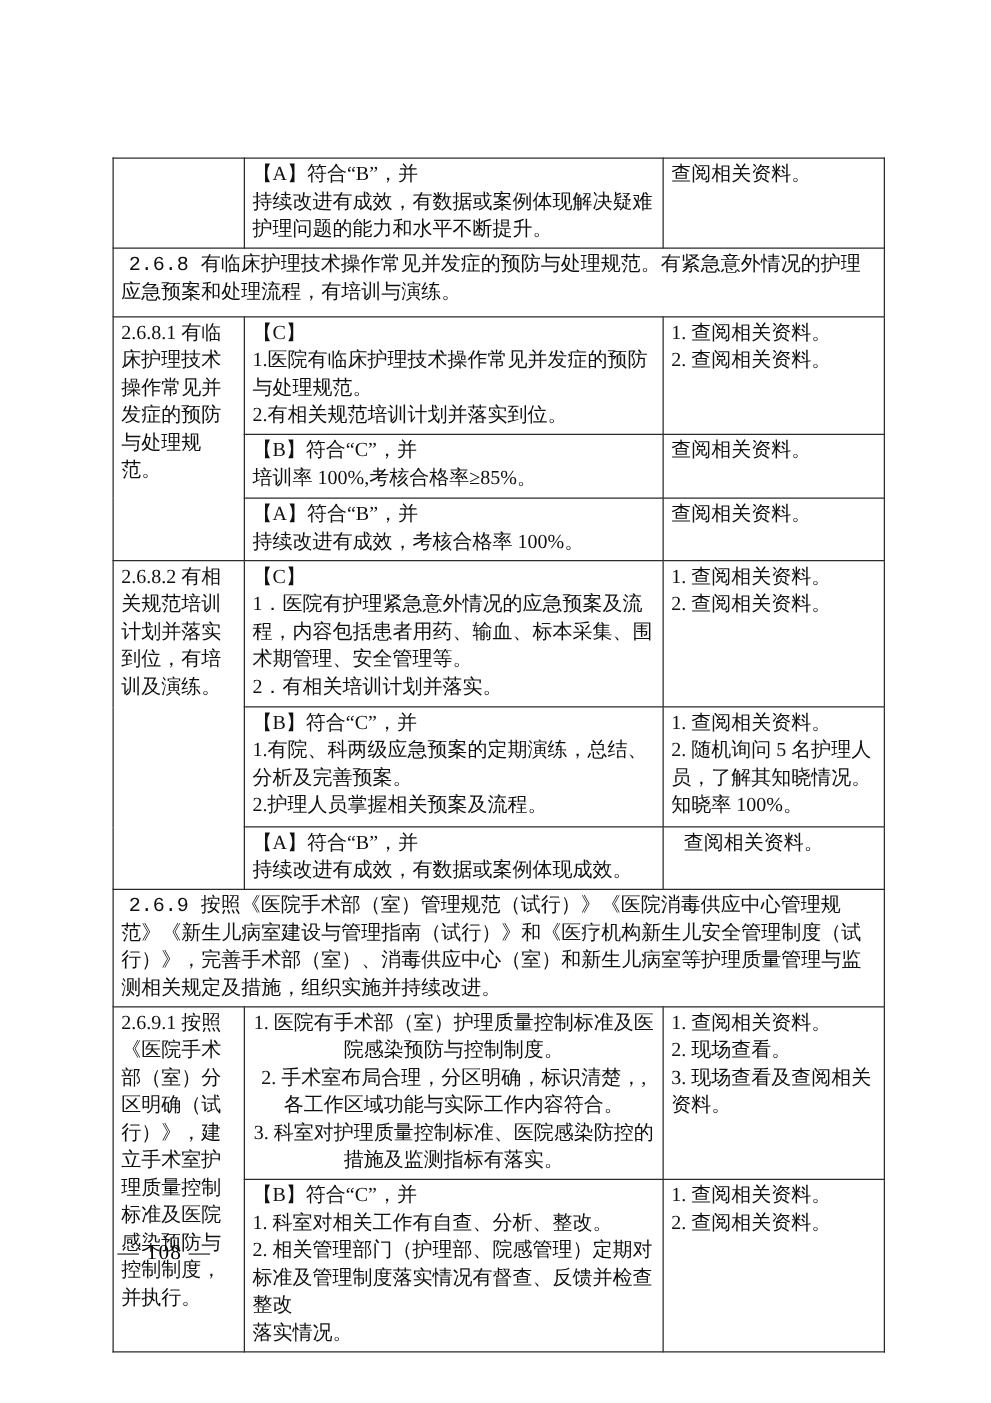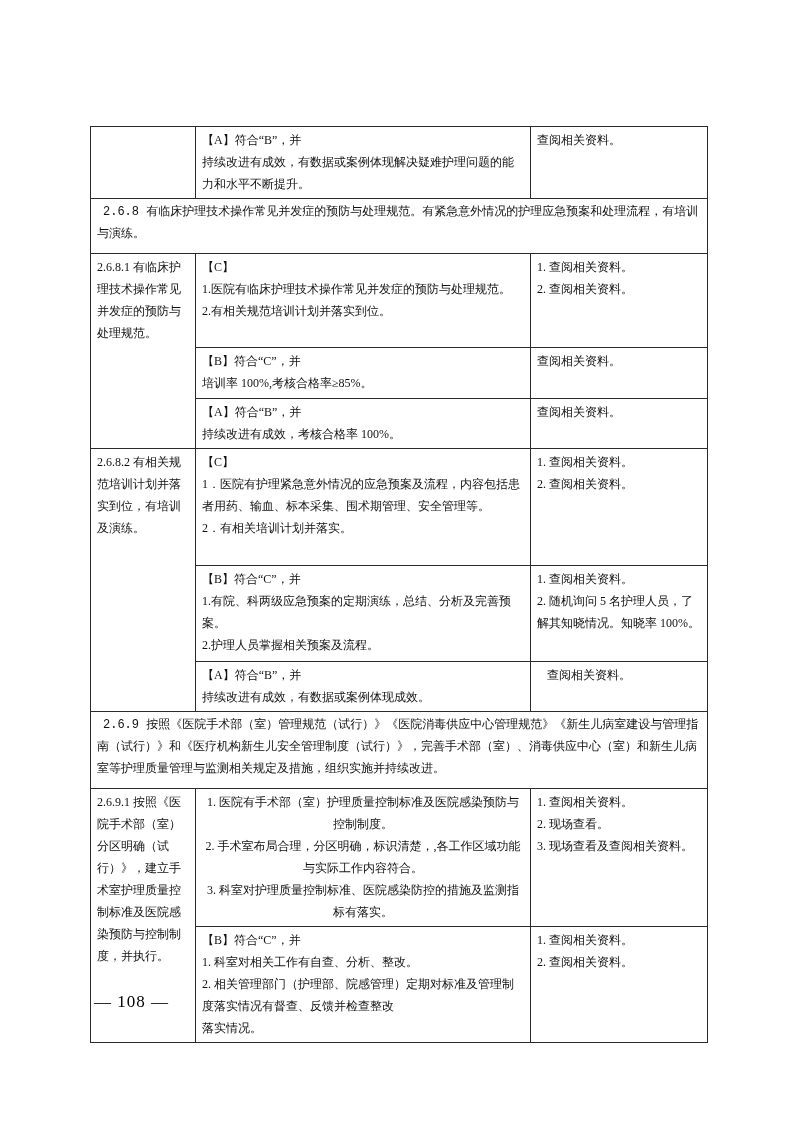--- a/index.html
+++ b/index.html
@@ -16,21 +16,21 @@
     color: #111111;
     overflow: hidden;
   }
   table.doc-table {
     position: absolute;
     left: 90px;
     top: 126px;
     width: 617px;
     border-collapse: collapse;
     table-layout: fixed;
-    font-size: 12px;
+    font-size: 16px;
     line-height: 22px;
   }
   table.doc-table td {
     border: 1px solid #2b2b2b;
     vertical-align: top;
     padding: 2px 6px 3px 6px;
     white-space: pre-line;
     word-break: break-all;
     overflow: hidden;
   }

